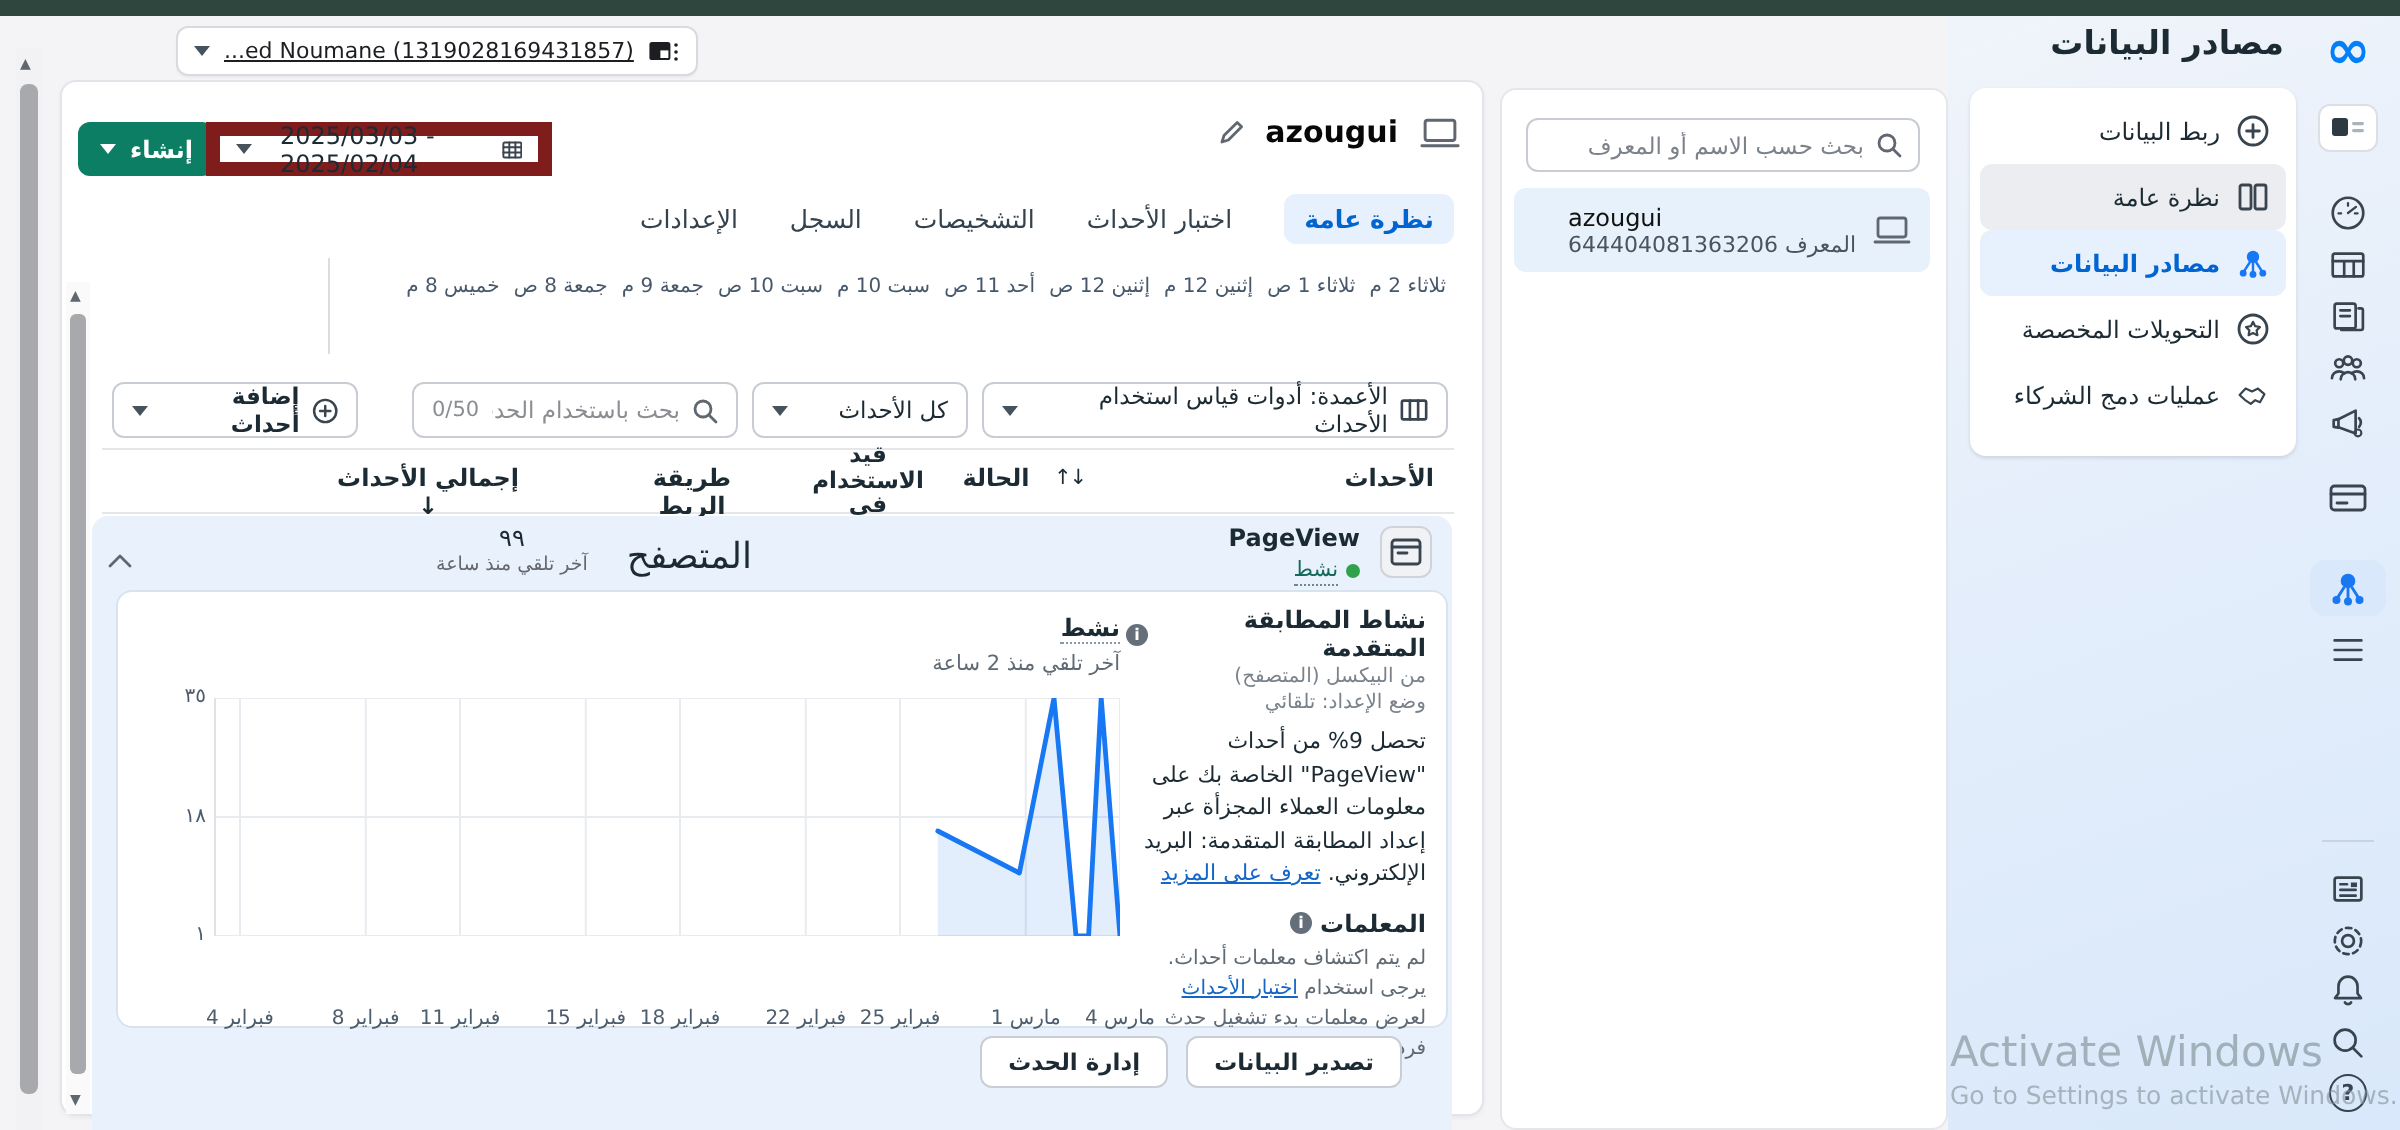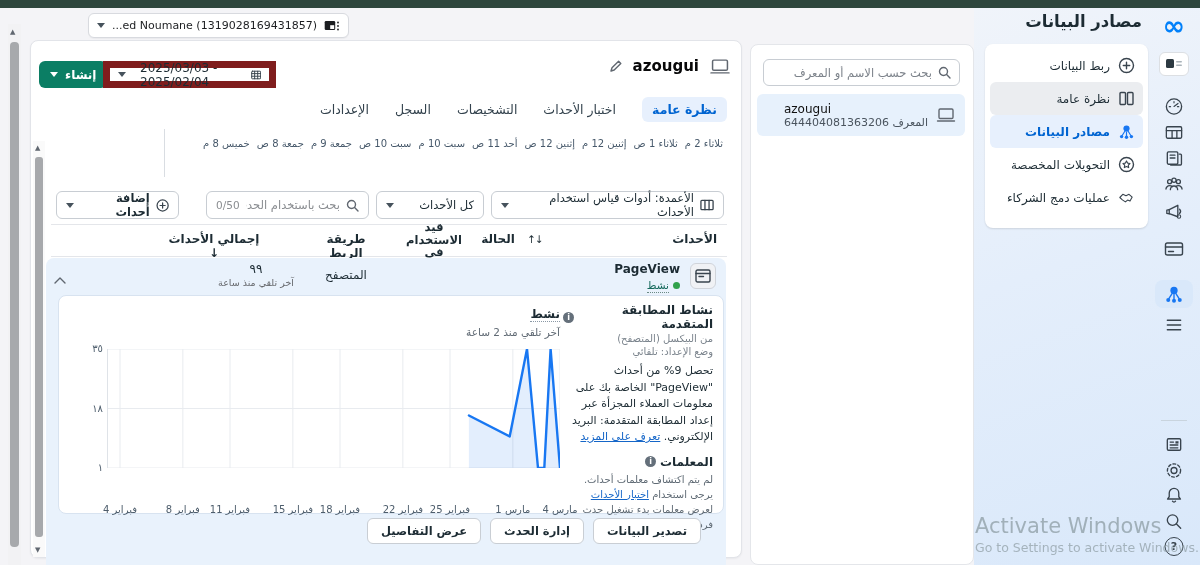--- a/index.html
+++ b/index.html
@@ -13,21 +13,21 @@
               background:linear-gradient(160deg,#f0f4fa 0%,#e4eefb 45%,#d9e8fa 100%); }
 
   
   .pg-sb { position:absolute; left:8px; top:24px; width:13px; height:541px; background:#f2f2f4; }
   .pg-sb .arrow { position:absolute; left:2px; top:4px; font-size:7px; color:#606770; }
   .pg-sb .thumb { position:absolute; left:2px; top:18px; width:9px; height:505px; background:#a7a9ac; border-radius:4px; }
 
   
   .acct { position:absolute; left:88px; top:13px; height:25px; padding:0 8px; background:#fff;
           border:1px solid #d8dadf; border-radius:6px; display:flex; align-items:center; gap:7px;
-          font-size:11px; color:#1c1e21; direction:ltr; box-shadow:0 1px 1px rgba(0,0,0,.04); }
+          font-size:11px; color:#1c1e21; direction:ltr; box-shadow:0 1px 1px rgba(0,0,0,.04);text-decoration:underline; }
   .caret { width:0; height:0; border-left:4px solid transparent; border-right:4px solid transparent; border-top:5px solid #46525c; }
   .caret.w { border-top-color:#fff; }
 
   
   .pagetitle { position:absolute; right:58px; top:12px; font-size:16.5px; font-weight:bold; color:#1c2b33; }
   .navcard { position:absolute; left:985px; top:44px; width:163px; height:184px; background:#fff;
              border-radius:8px; box-shadow:0 1px 2px rgba(0,0,0,.12); padding:5px; direction:rtl; }
   .navitem { height:33px; display:flex; align-items:center; gap:8px; padding:0 8px; border-radius:6px;
              font-size:12px; color:#1c2b33; cursor:pointer; }
   .navitem.hov { background:#ebedf0; }
@@ -95,21 +95,21 @@
   .th.c { text-align:center; }
   .sorticon { position:absolute; font-size:10.5px; color:#1c2b33; letter-spacing:-1px; }
 
   .zone { position:absolute; left:15px; top:217px; width:680px; height:340px; background:#e9f2fc; border-radius:8px; }
   .rowicon { position:absolute; right:10px; top:5px; width:26px; height:26px; background:#f0f2f5; border:1px solid #d0d4da;
              border-radius:6px; display:flex; align-items:center; justify-content:center; }
   .rowname { position:absolute; right:46px; top:4px; font-size:12px; font-weight:bold; }
   .rowstatus { position:absolute; right:46px; top:21px; display:flex; align-items:center; gap:4px; }
   .rowstatus .w { font-size:10.5px; color:#15695c; border-bottom:1px dotted #6a8a84; line-height:1.2; }
   .gdot { width:7px; height:7px; border-radius:50%; background:#31a24c; }
-  .rowmethod { position:absolute; left:270px; width:60px; top:10px; text-align:center; font-size:12px; }
+  .rowmethod { position:absolute; left:270px; width:60px; top:10px; text-align:center; font-size:18px; }
   .rowtotal { position:absolute; left:170px; width:80px; top:4px; text-align:center; font-size:12px; }
   .rownote { position:absolute; left:150px; width:120px; top:19px; text-align:center; font-size:9.5px; color:#65676b; }
   .rowchev { position:absolute; left:8px; top:11px; cursor:pointer; }
 
   .wpanel { position:absolute; left:12px; top:37px; width:666px; height:219px; background:#fff;
             border:1px solid #d8e3f0; border-radius:8px; }
   .st-block { position:absolute; right:163px; top:7px; text-align:right; }
   .st-block .t { font-size:12px; font-weight:bold; color:#1c2b33; border-bottom:1px dotted #8a98a5; display:inline-block; }
   .st-block .s { font-size:10.5px; color:#606a74; margin-top:4px; }
   .info-col { position:absolute; right:10px; top:7px; width:150px; text-align:right; }
@@ -471,21 +471,20 @@
               <span>المعلمات</span>
               <span class="info-ic">i</span>
             </h4>
           <div class="para-s"><span>لم يتم اكتشاف معلمات أحداث. يرجى استخدام</span> <a class="lnk">اختبار الأحداث</a> <span>لعرض معلمات بدء تشغيل حدث فردي.</span></div>
         </div>
       </div>
 
       <div class="dbtns">
         <div class="dbtn">تصدير البيانات</div>
         <div class="dbtn">إدارة الحدث</div>
-        <div class="dbtn">عرض التفاصيل</div>
       </div>
     </div>
   </div>
 
   <div class="wmark">
     <div class="l1">Activate Windows</div>
     <div class="l2">Go to Settings to activate Windows.</div>
   </div>
 
 </div>

